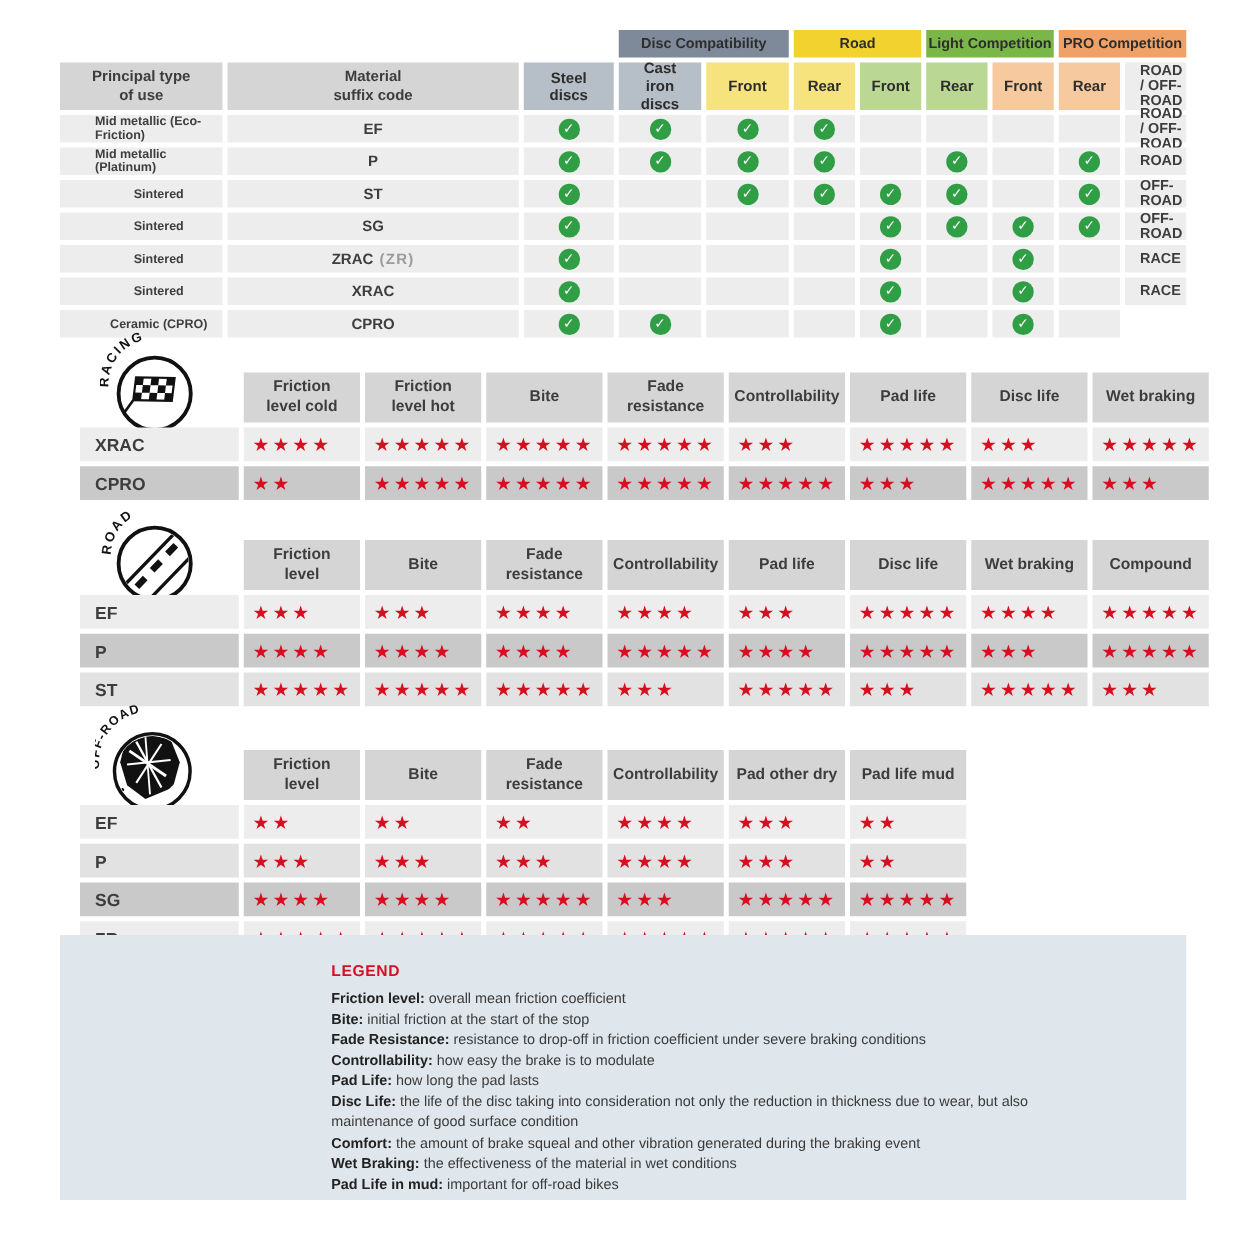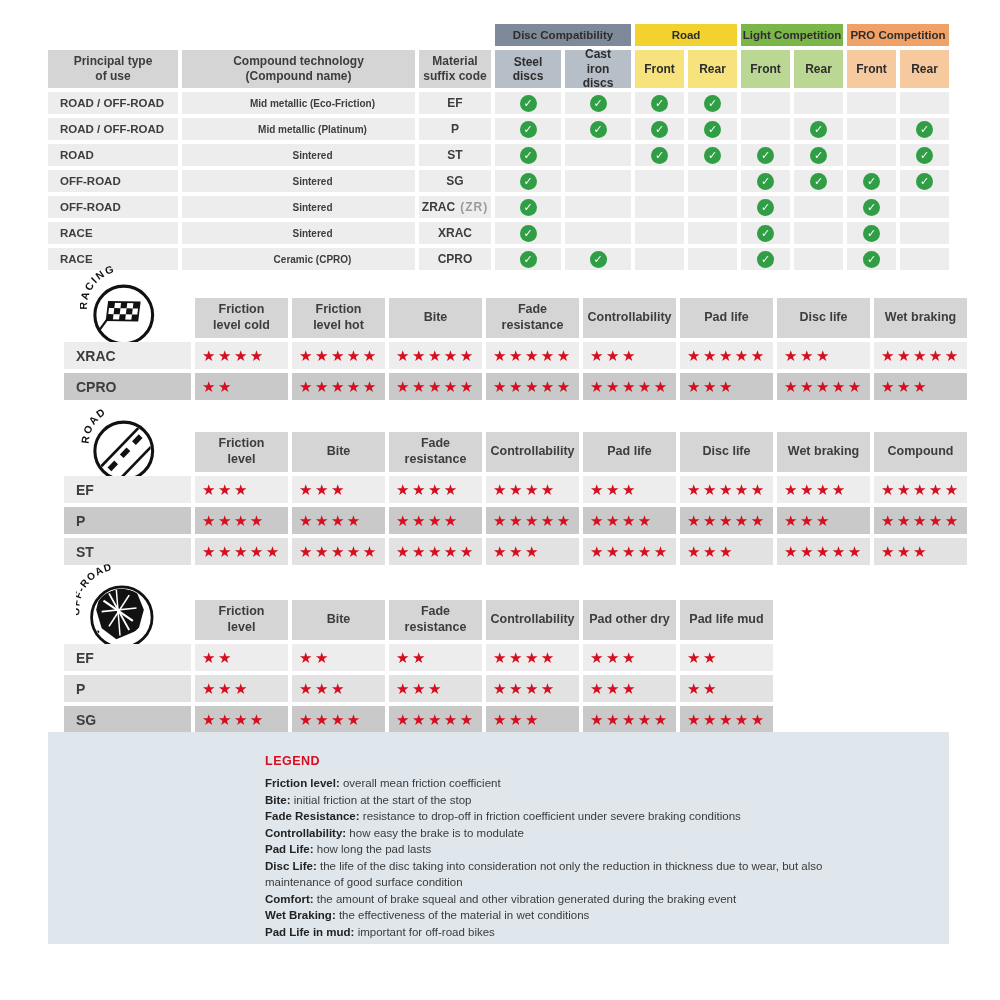--- a/index.html
+++ b/index.html
@@ -60,40 +60,38 @@
   .light{background:#ededed;}
   .mid{background:#e2e2e2;}
   .dark{background:#c9c9c9;}
   
   .section-icon{position:absolute;}
   #racing-icon{left:80px;top:266px;}
   #road-icon{left:80px;top:402px;}
   #offroad-icon{left:76px;top:564px;}
   
   #legend-box{
-    position:absolute;left:48px;top:732px;width:901px;height:212px;
+    position:absolute;left:48px;top:748px;width:901px;height:212px;
     background:#dfe7ec;box-sizing:border-box;padding:22px 30px 0 217px;
   }
   .legend-title{color:#d50f20;font-weight:bold;font-size:12.5px;letter-spacing:.5px;margin-bottom:7px;}
   .legend-line{font-size:11.5px;line-height:16.5px;color:#3a3a3a;max-width:620px;}
   .legend-line b{color:#222;}
 </style>
 </head>
 <body>
 
 <div id="compat-grid">
     <div class="spacer3"></div>
     <div class="group" style="background: rgb(126, 138, 153);">Disc Compatibility</div>
     <div class="group" style="background: rgb(242, 210, 46);">Road</div>
     <div class="group" style="background: rgb(123, 182, 72);">Light Competition</div>
     <div class="group" style="background: rgb(240, 161, 103);">PRO Competition</div>
     <div class="colhead">Principal type
 of use</div>
-    <div class="colhead">Compound technology
-(Compound name)</div>
     <div class="colhead">Material
 suffix code</div>
     <div class="subhead narrow" style="background: rgb(182, 190, 200);">Steel discs</div>
     <div class="subhead narrow" style="background: rgb(182, 190, 200);">Cast iron discs</div>
     <div class="subhead" style="background: rgb(246, 227, 125);">Front</div>
     <div class="subhead" style="background: rgb(246, 227, 125);">Rear</div>
     <div class="subhead" style="background: rgb(186, 216, 147);">Front</div>
     <div class="subhead" style="background: rgb(186, 216, 147);">Rear</div>
     <div class="subhead" style="background: rgb(246, 201, 159);">Front</div>
     <div class="subhead" style="background: rgb(246, 201, 159);">Rear</div>

